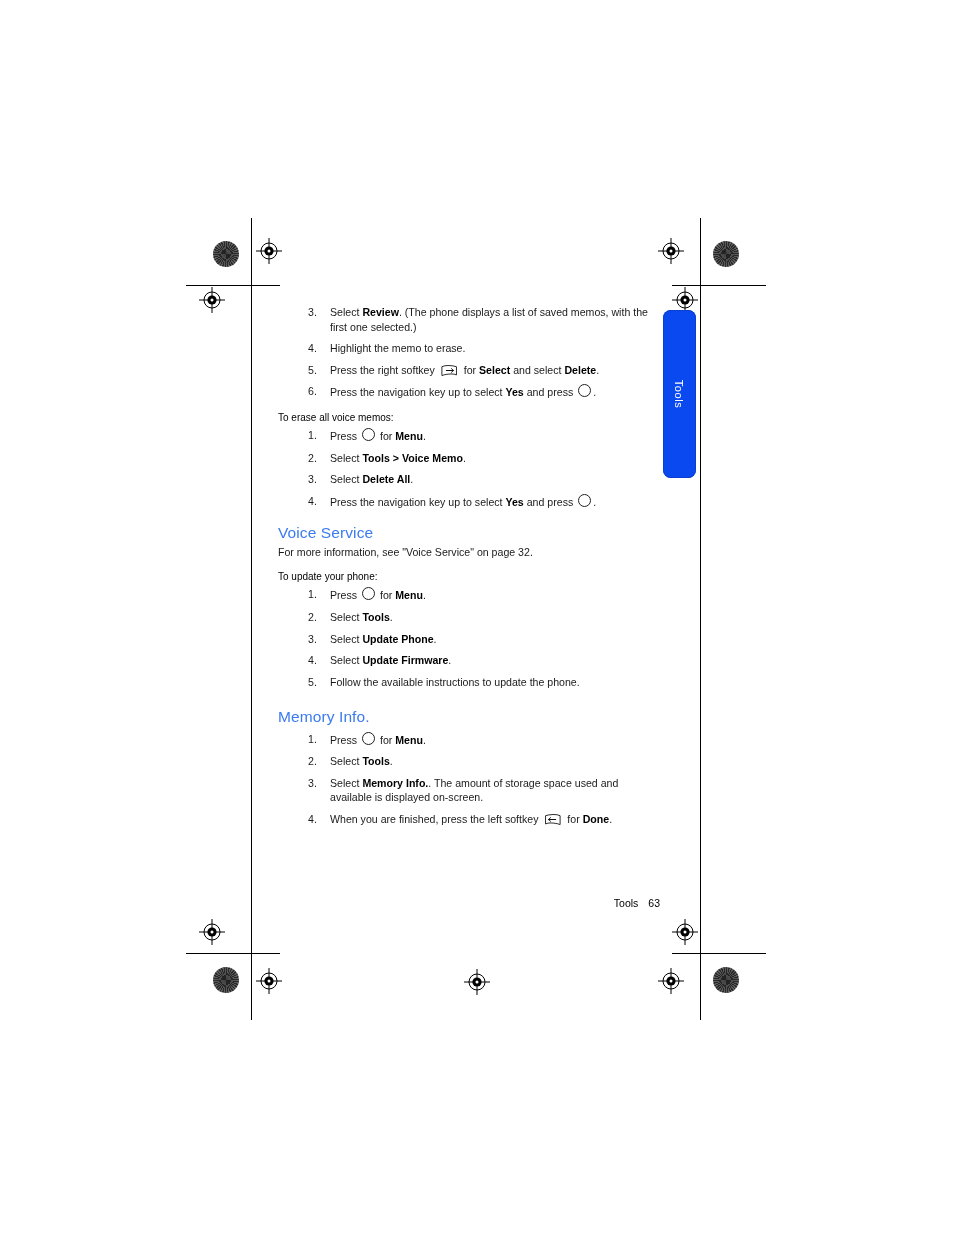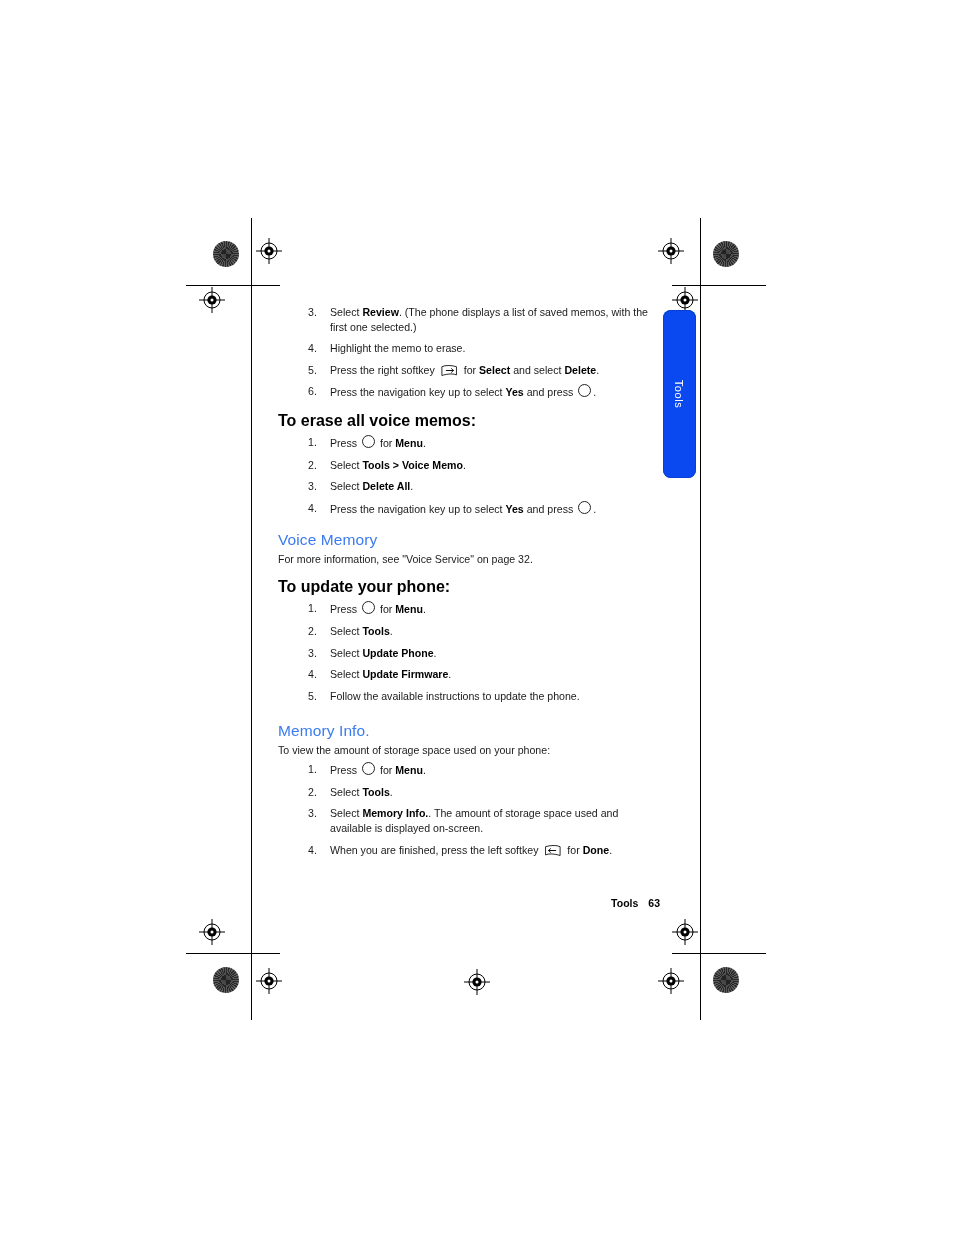--- a/index.html
+++ b/index.html
@@ -70,22 +70,22 @@
   .sec-memory       { margin-top: 18px; }
 
   .para {
     font-size: 10.6px;
     line-height: 14.6px;
     margin: 2px 0 0 0;
     color: #1a1a1a;
   }
 
   .subhead {
-    font-size: 16px;
-    font-weight: bold;
+    font-size: 10px;
+    font-weight: normal;
     margin: 12px 0 0 0;
     color: #000;
   }
 
   ol.steps {
     list-style: none;
     margin: 4px 0 0 0;
     padding: 0;
   }
   ol.steps li {
@@ -153,21 +153,21 @@
   }
 
   
   .footer {
     position: absolute;
     left: 440px;
     top: 897px;
     width: 220px;
     text-align: right;
     font-size: 10.5px;
-    font-weight: bold;
+    font-weight: normal;
     color: #000;
   }
   .footer .fpage { margin-left: 10px; }
 </style>
 </head>
 <body>
 
 <div class="mark-layer">
 
   <div class="cropline-v" style="left:251px; top:218px; height:802px;"></div>
@@ -292,21 +292,21 @@
     <li>
       <span class="num">3.</span>
       <span>Select </span><span class="b">Delete All</span><span>.</span>
     </li>
     <li>
       <span class="num">4.</span>
       <span>Press the navigation key up to select </span><span class="b">Yes</span><span> and press </span><span class="okkey"></span><span>.</span>
     </li>
   </ol>
 
-  <h2 class="h1 sec-voice-service">Voice Memory</h2>
+  <h2 class="h1 sec-voice-service">Voice Service</h2>
   <p class="para">For more information, see "Voice Service" on page 32.</p>
 
   <p class="subhead">To update your phone:</p>
   <ol class="steps">
     <li>
       <span class="num">1.</span>
       <span>Press </span><span class="okkey"></span><span> for </span><span class="b">Menu</span><span>.</span>
     </li>
     <li>
       <span class="num">2.</span>
@@ -320,21 +320,20 @@
       <span class="num">4.</span>
       <span>Select </span><span class="b">Update Firmware</span><span>.</span>
     </li>
     <li>
       <span class="num">5.</span>
       <span>Follow the available instructions to update the phone.</span>
     </li>
   </ol>
 
   <h2 class="h1 sec-memory">Memory Info.</h2>
-  <p class="para">To view the amount of storage space used on your phone:</p>
   <ol class="steps">
     <li>
       <span class="num">1.</span>
       <span>Press </span><span class="okkey"></span><span> for </span><span class="b">Menu</span><span>.</span>
     </li>
     <li>
       <span class="num">2.</span>
       <span>Select </span><span class="b">Tools</span><span>.</span>
     </li>
     <li>

